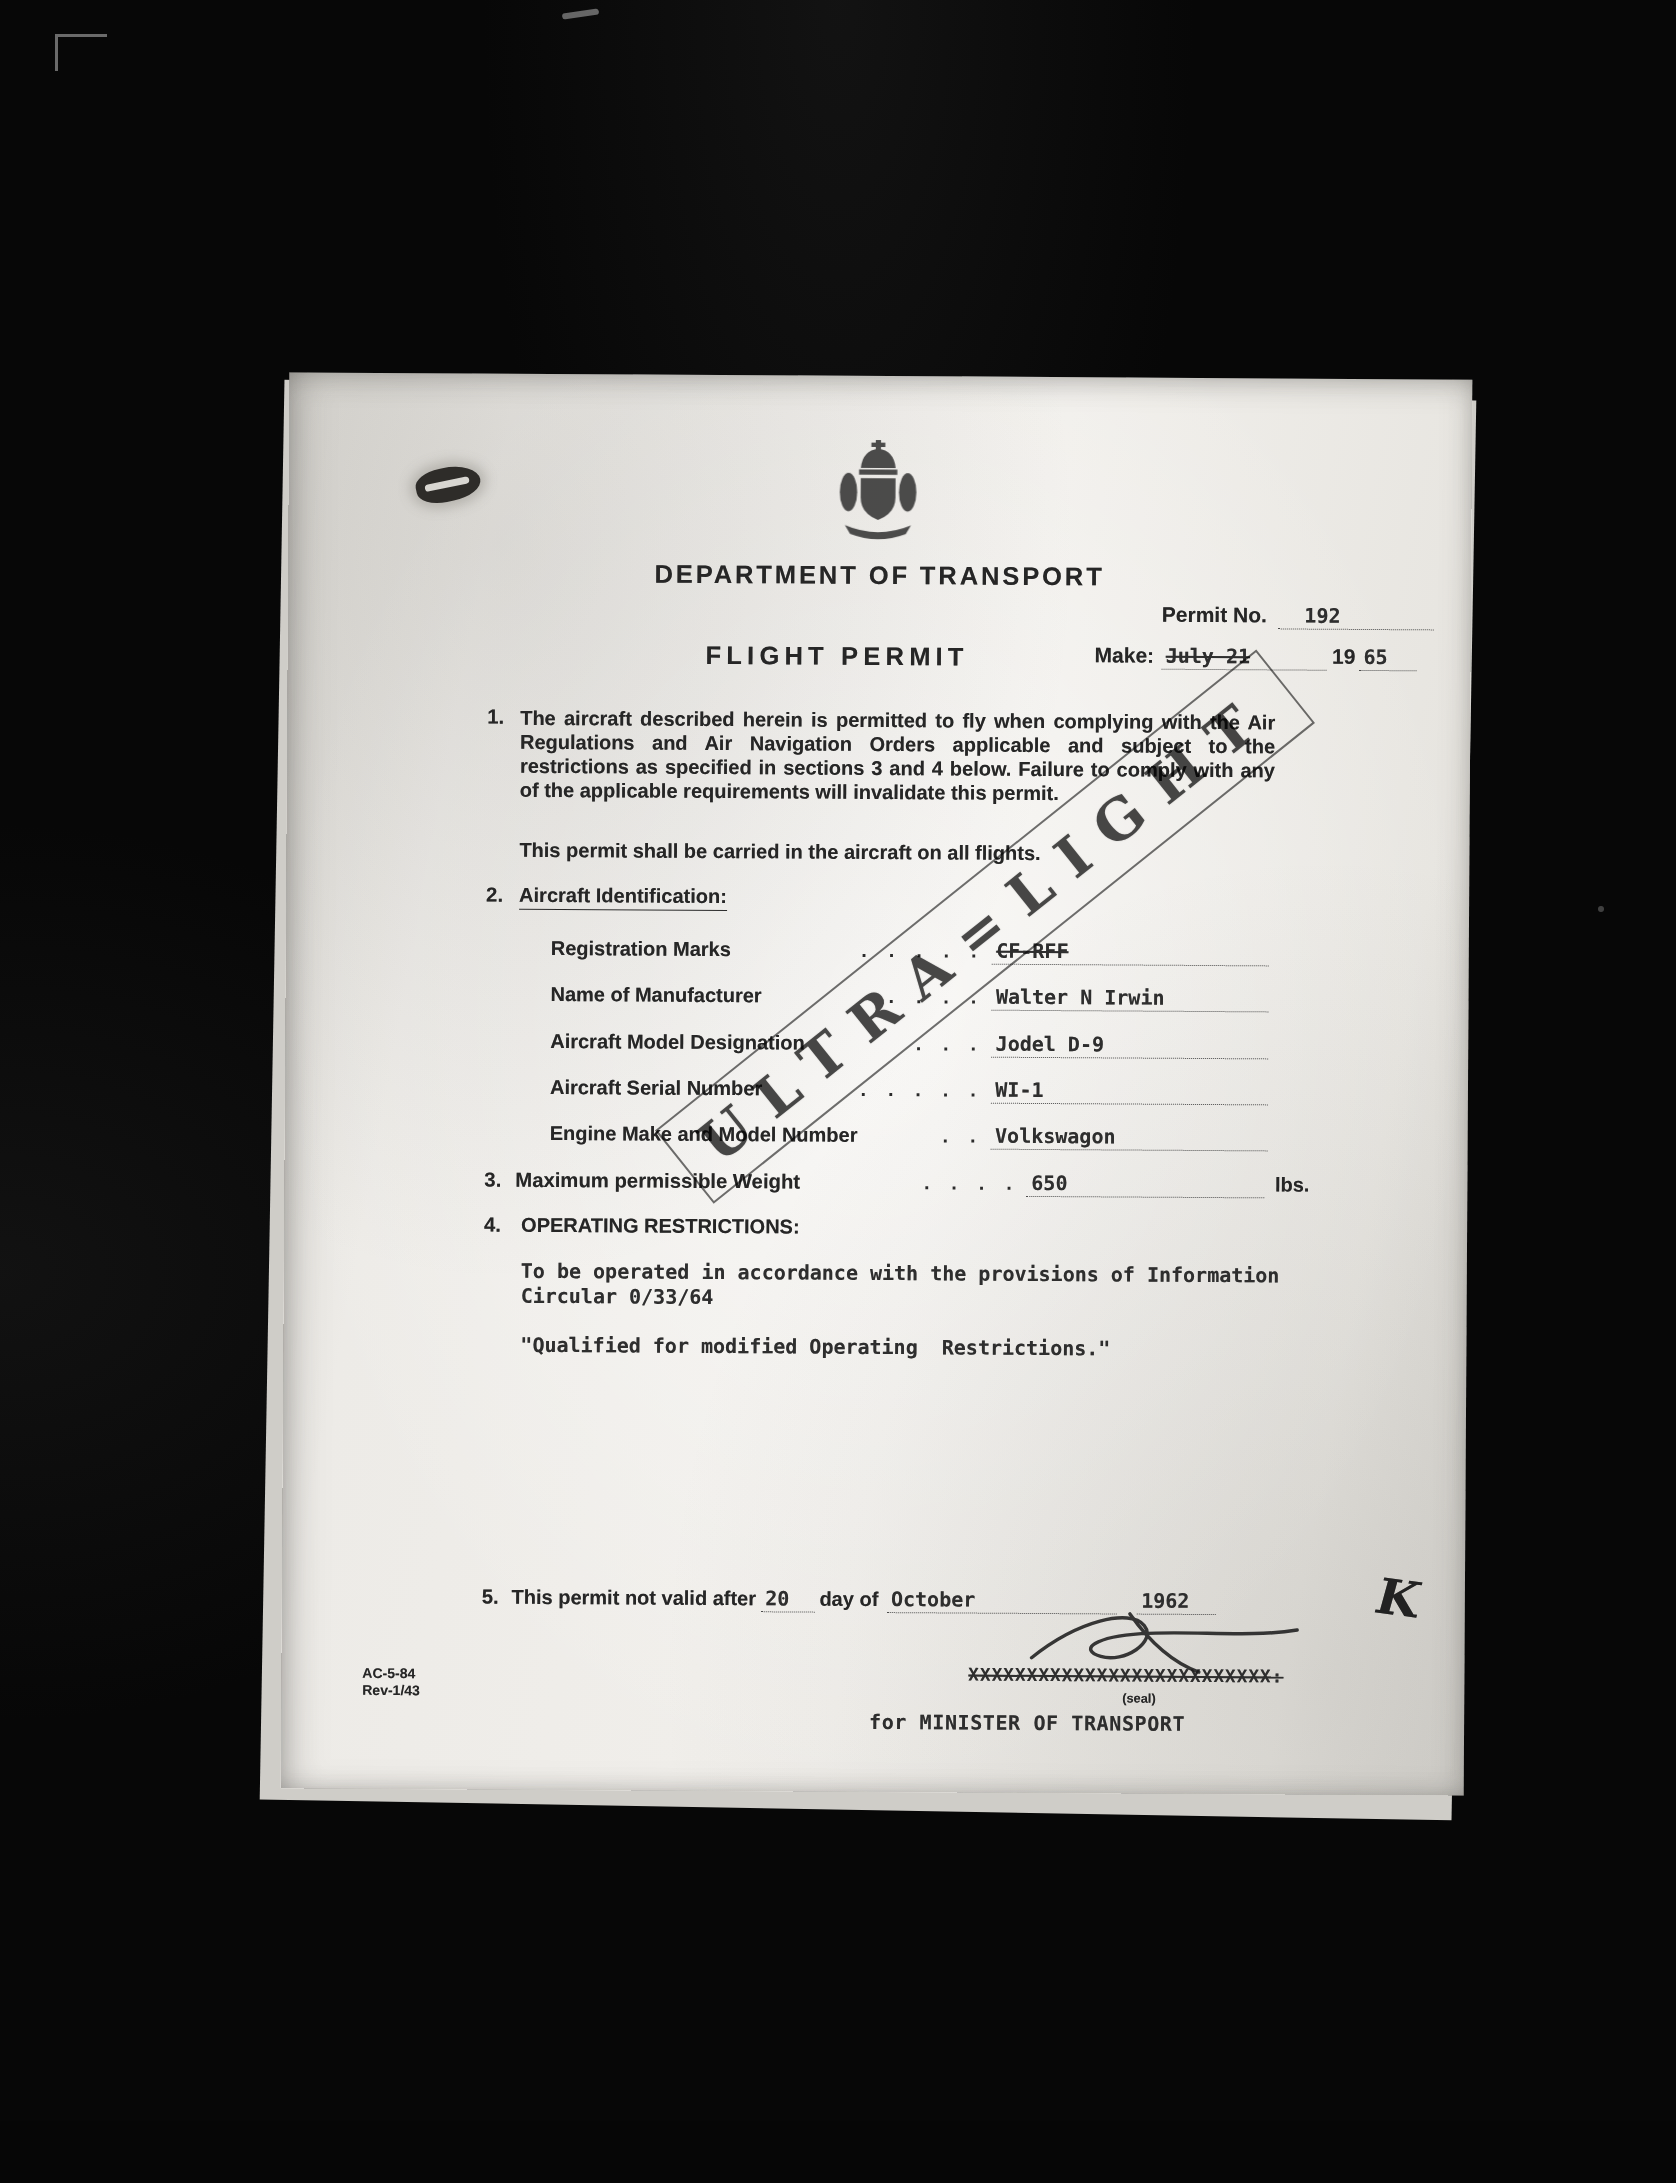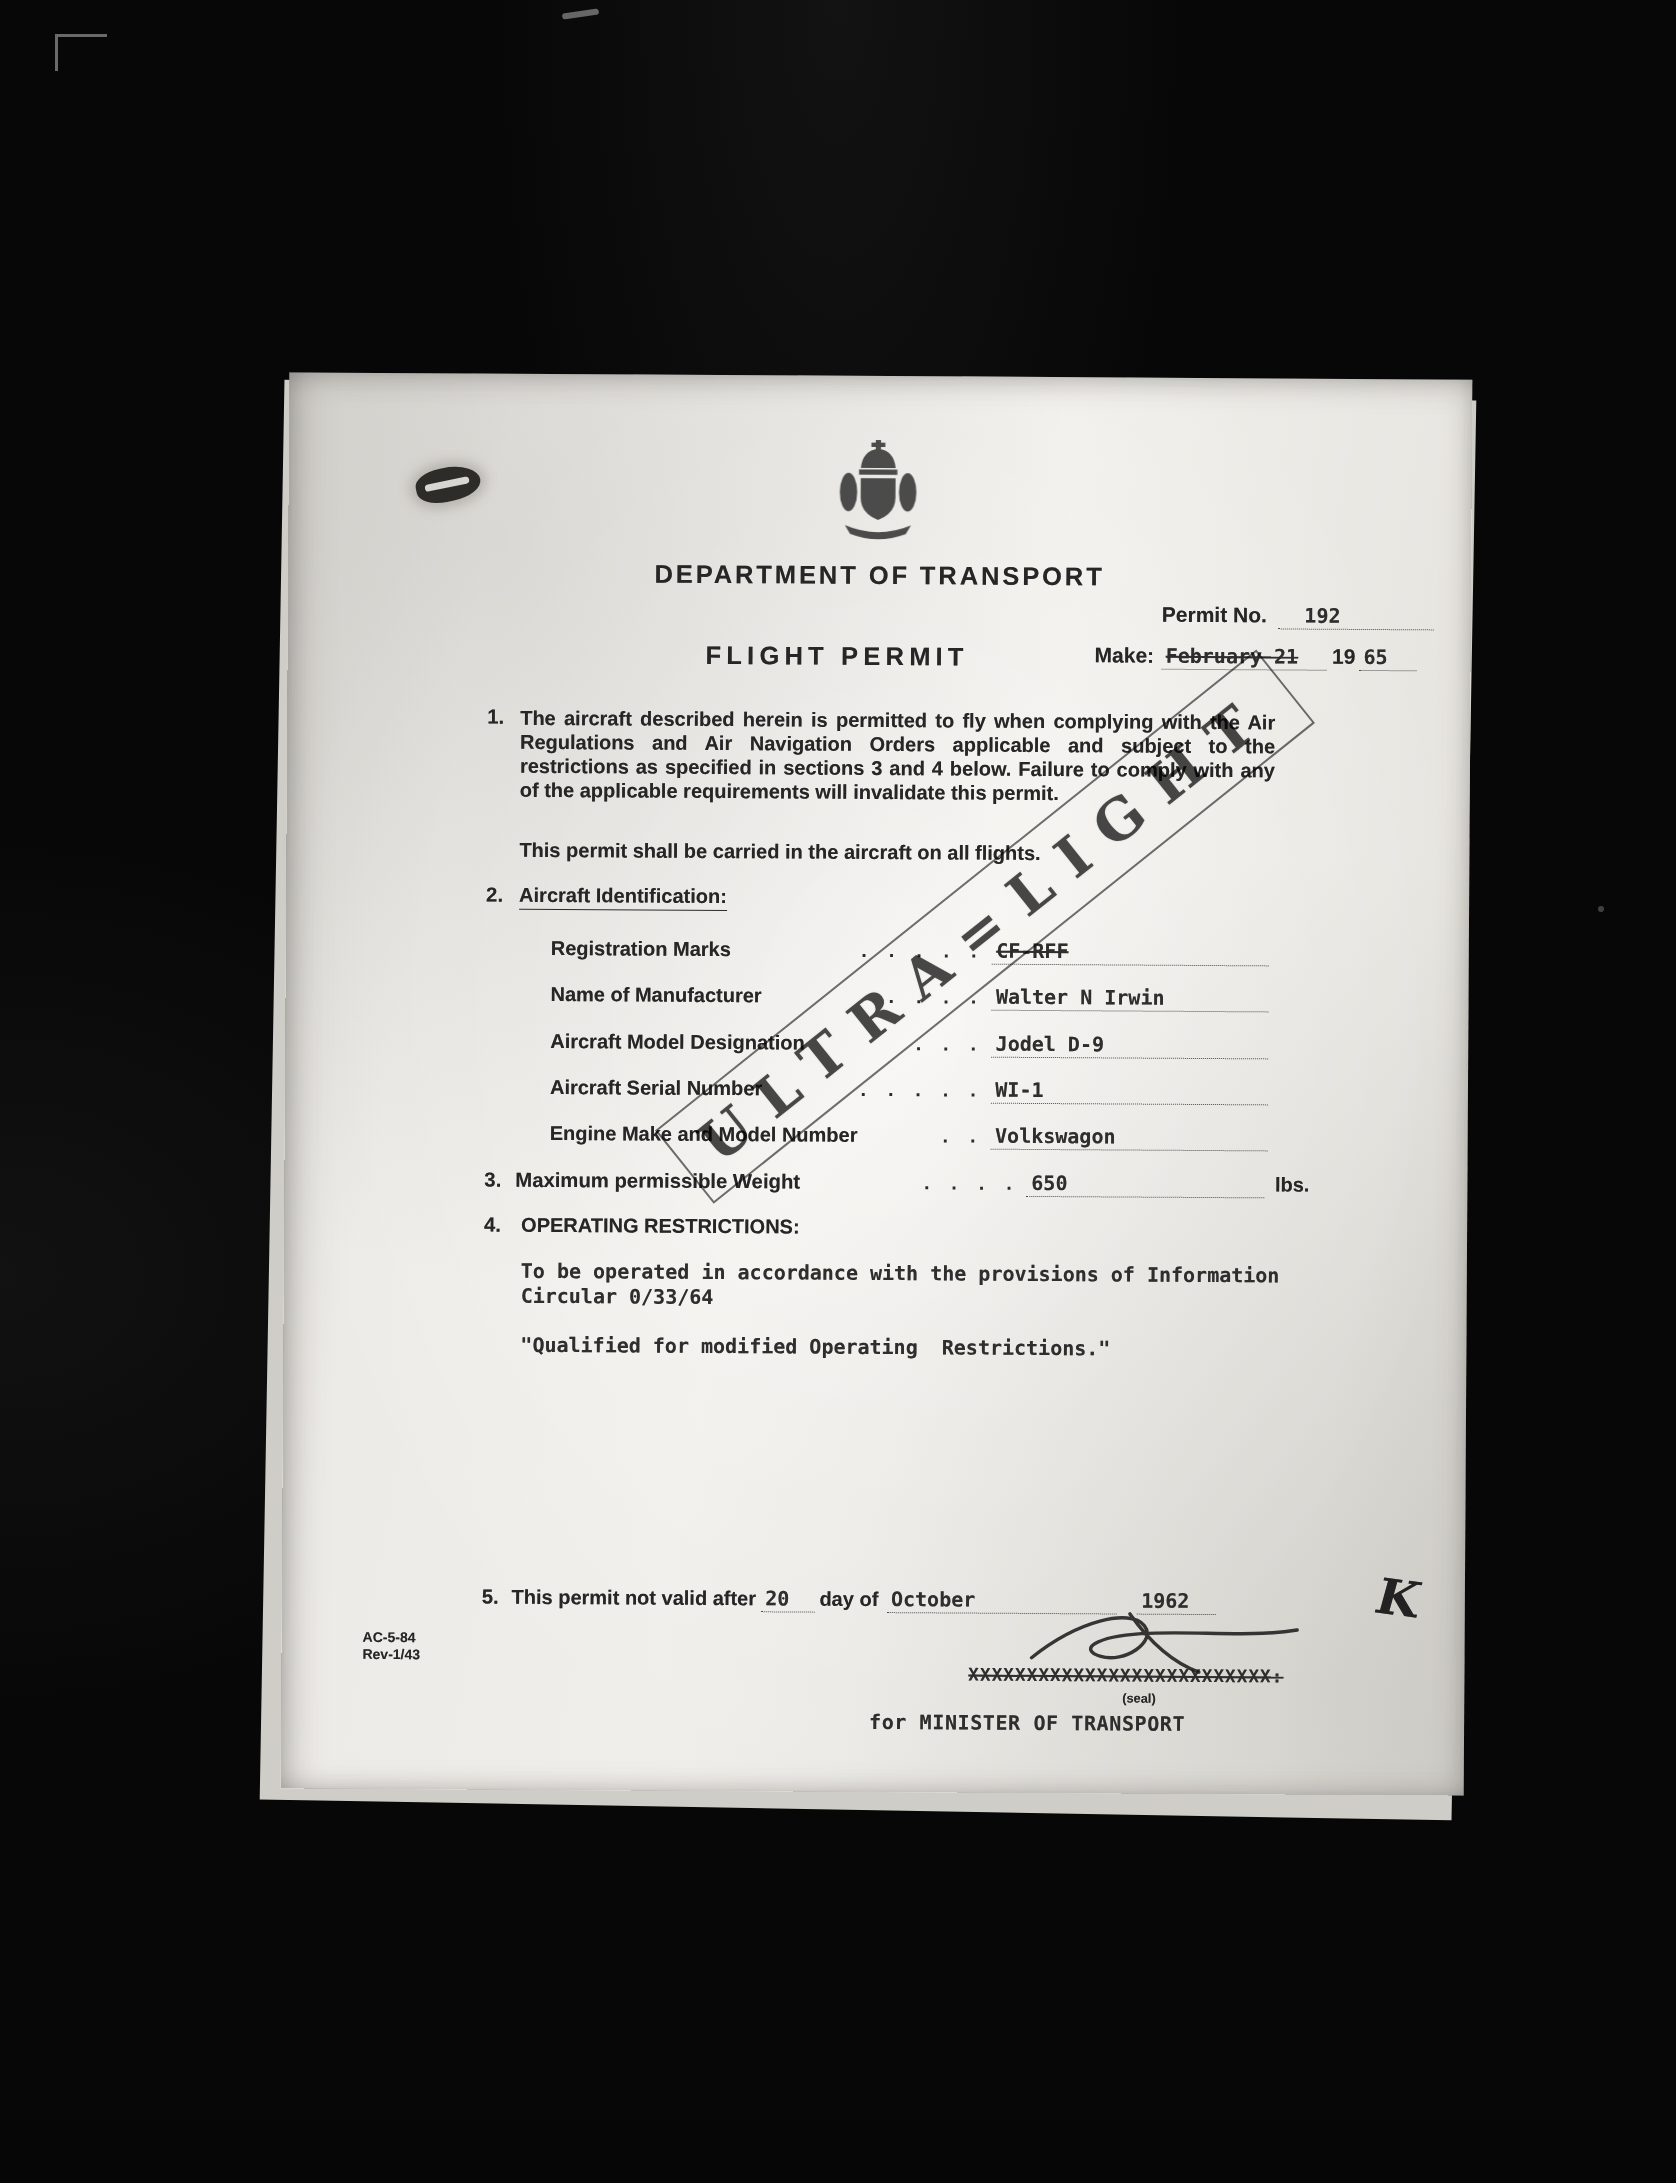--- a/index.html
+++ b/index.html
@@ -186,21 +186,21 @@
 
     <div class="abs hdr-row" style="left:874px;top:225px;">
       <span class="printed hdr-label">Permit No.</span>
       <span class="typed fill-line" style="width:125px;margin-left:10.5px;padding-left:27px;">192</span>
     </div>
 
     <div class="abs printed form-title" style="left:418px;top:266px;">FLIGHT PERMIT</div>
 
     <div class="abs hdr-row" style="left:807px;top:266px;">
       <span class="printed hdr-label">Make:</span>
-      <span class="typed fill-line struck" style="width:156px;margin-left:7px;">February 21</span>
+      <span class="typed fill-line struck" style="width:156px;margin-left:7px;">July 21</span>
       <span class="printed hdr-label" style="margin-left:5.8px;">19</span>
       <span class="typed fill-line" style="width:48px;margin-left:3.5px;">65</span>
     </div>
 
     <div class="abs printed sec-num" style="left:200px;top:332px;">1.</div>
     <div class="abs printed para" style="left:233px;top:332px;width:755px;">The aircraft described herein is permitted to fly when complying with the Air Regulations and Air Navigation Orders applicable and subject to the restrictions as specified in sections 3 and 4 below. Failure to comply with any of the applicable requirements will invalidate this permit.</div>
     <div class="abs printed" style="left:233px;top:465px;font-size:20px;">This permit shall be carried in the aircraft on all flights.</div>
 
     <div class="abs printed sec-num" style="left:200px;top:510px;">2.</div>
     <div class="abs printed sec2-heading" style="left:233px;top:510px;">Aircraft Identification:</div>
@@ -259,21 +259,21 @@
     <div class="abs typed xline" style="left:687px;top:1288px;">XXXXXXXXXXXXXXXXXXXXXXXXXX:</div>
     <svg class="abs" style="left:726px;top:1226px;z-index:7;" viewBox="0 0 520 130" width="302" height="75">
       <g fill="none" stroke="#1e1e1e" stroke-width="6" stroke-linecap="round" opacity="0.88">
         <path d="M40 95 C 120 30, 210 8, 235 38 C 258 66, 200 104, 160 92 C 120 80, 150 58, 230 52 C 320 46, 420 58, 500 44"></path>
         <path d="M210 18 C 240 60, 280 100, 330 118"></path>
       </g>
     </svg>
     <div class="abs printed seal-small" style="left:841px;top:1313px;">(seal)</div>
     <div class="abs typed minister-line" style="left:588px;top:1334px;">for MINISTER OF TRANSPORT</div>
 
-    <div class="abs" style="left:81px;top:1256px;">
+    <div class="abs" style="left:81px;top:1292px;">
       <div class="printed form-num">AC-5-84</div>
       <div class="printed form-num">Rev-1/43</div>
     </div>
 
     <div class="stamp-box">
       <span class="stamp-text">ULTRA=LIGHT</span>
     </div>
 
   </div>
 </div>

